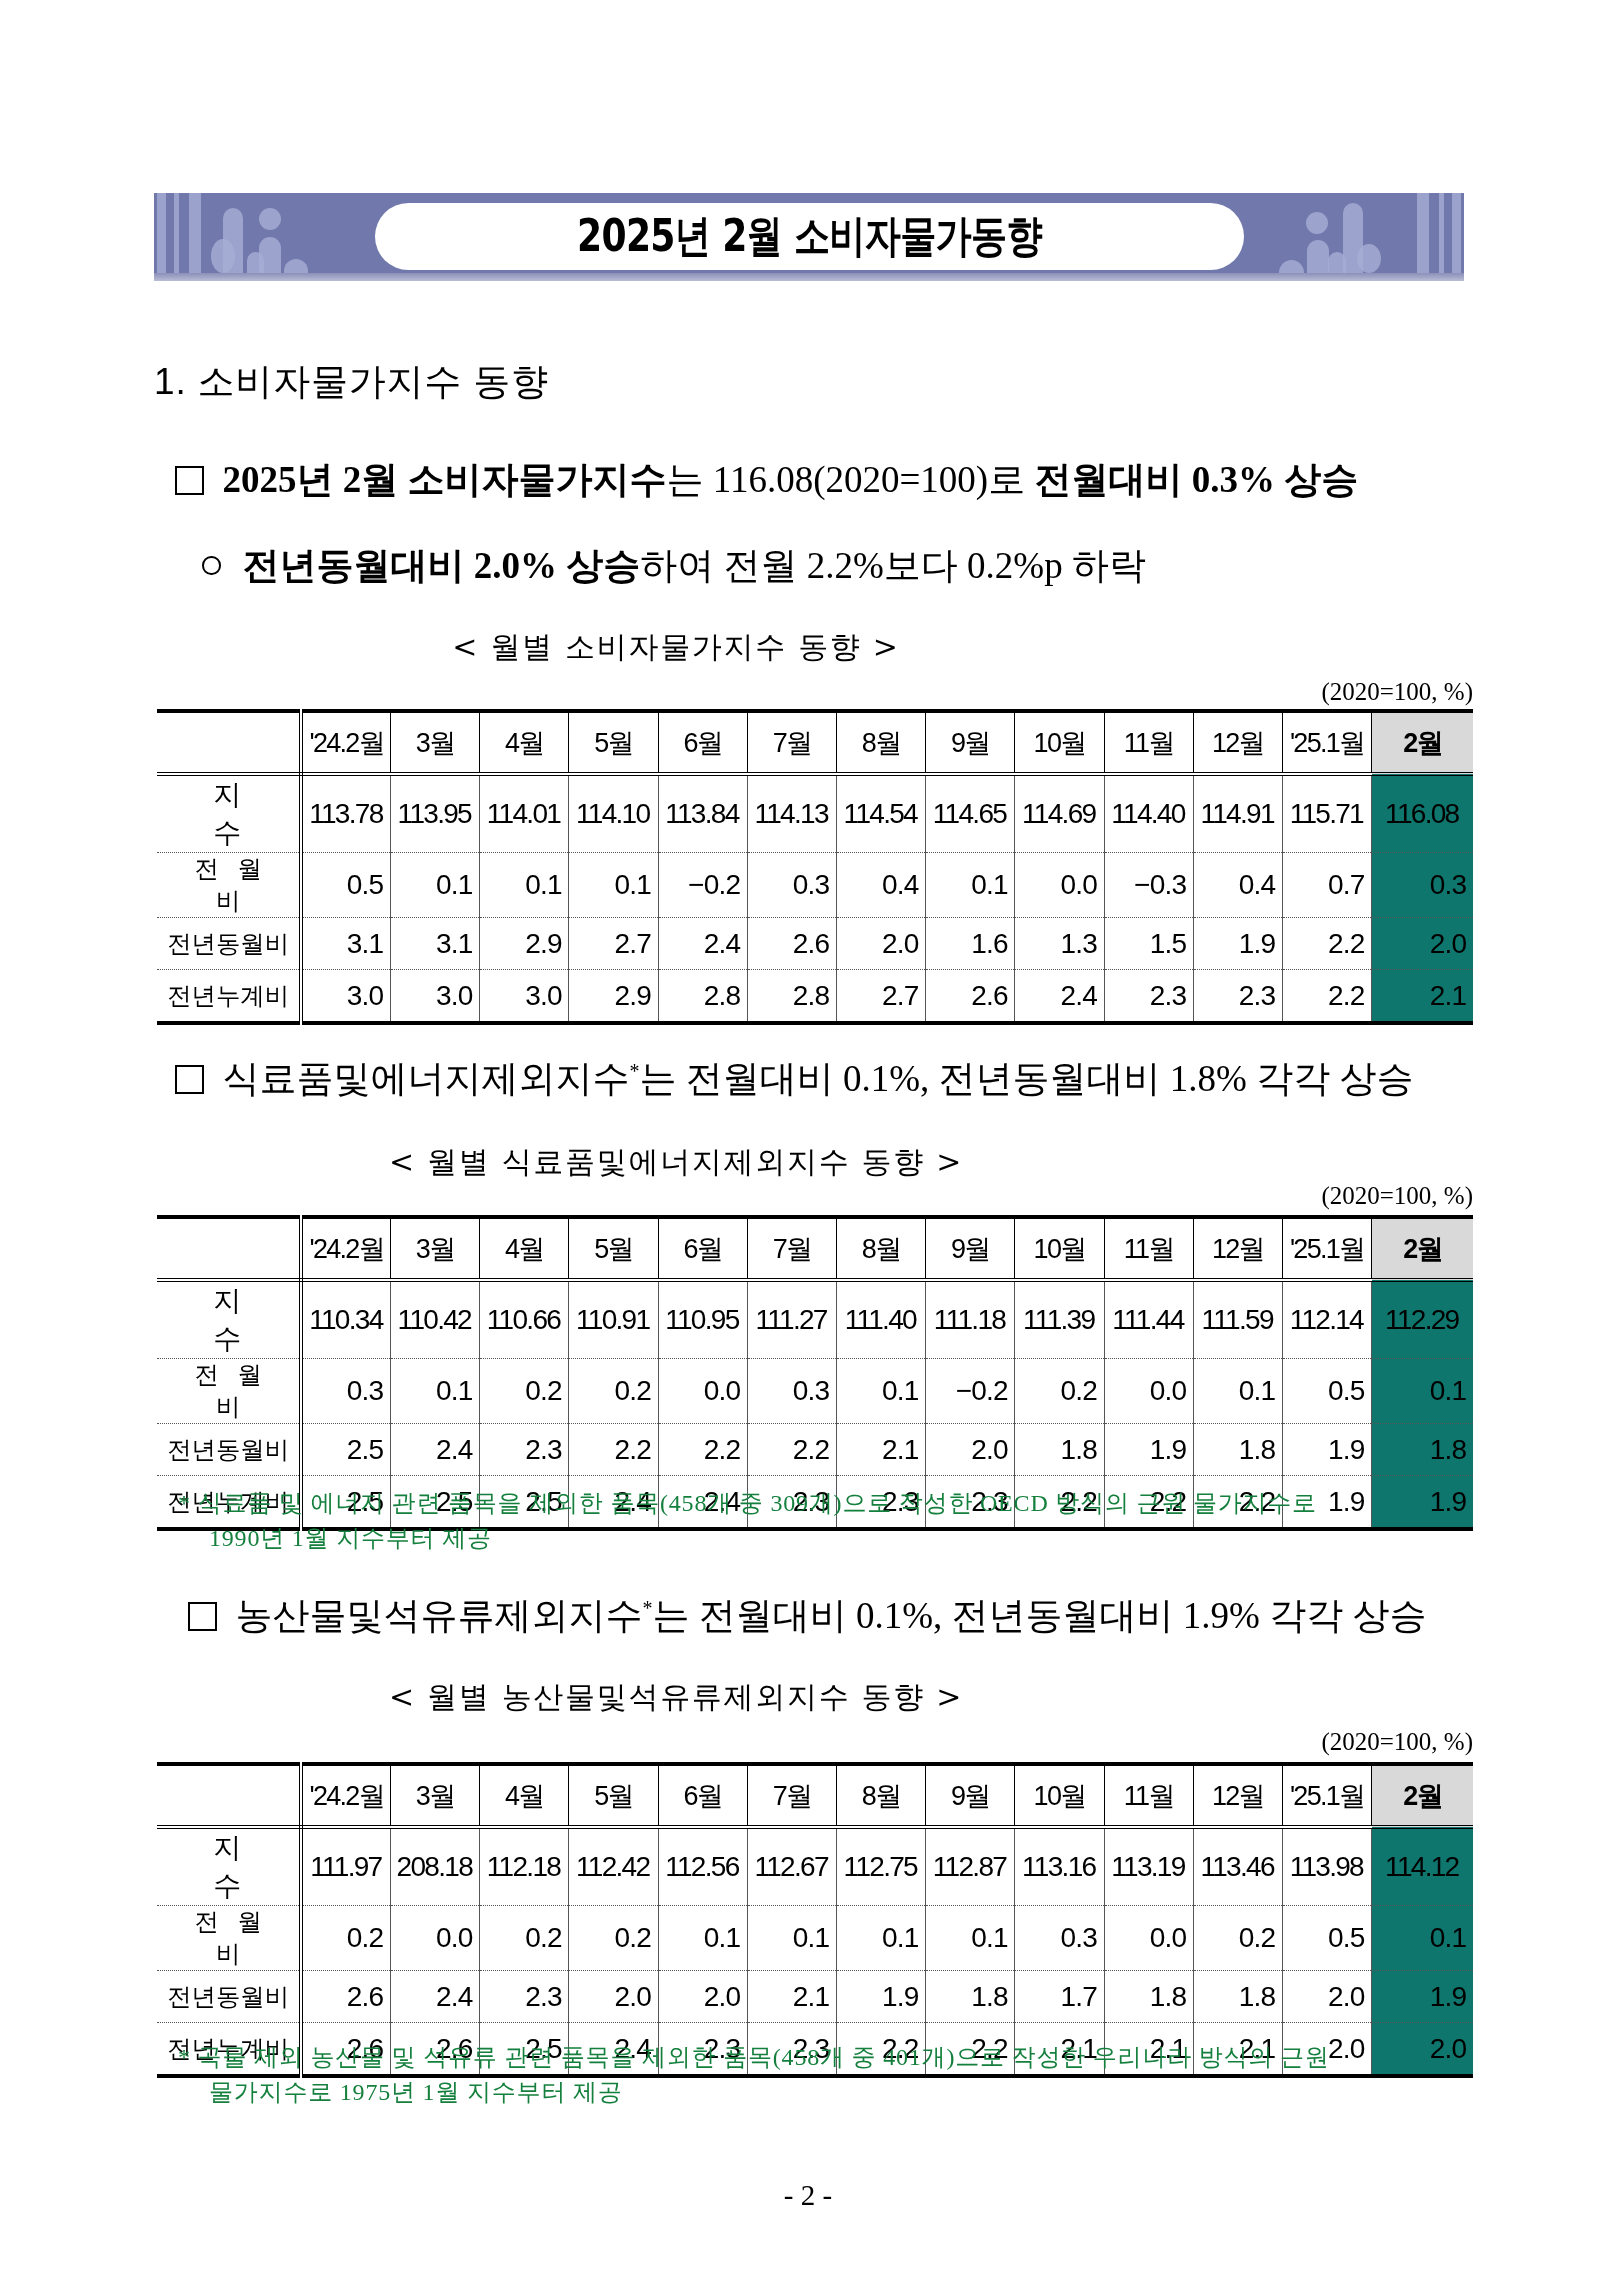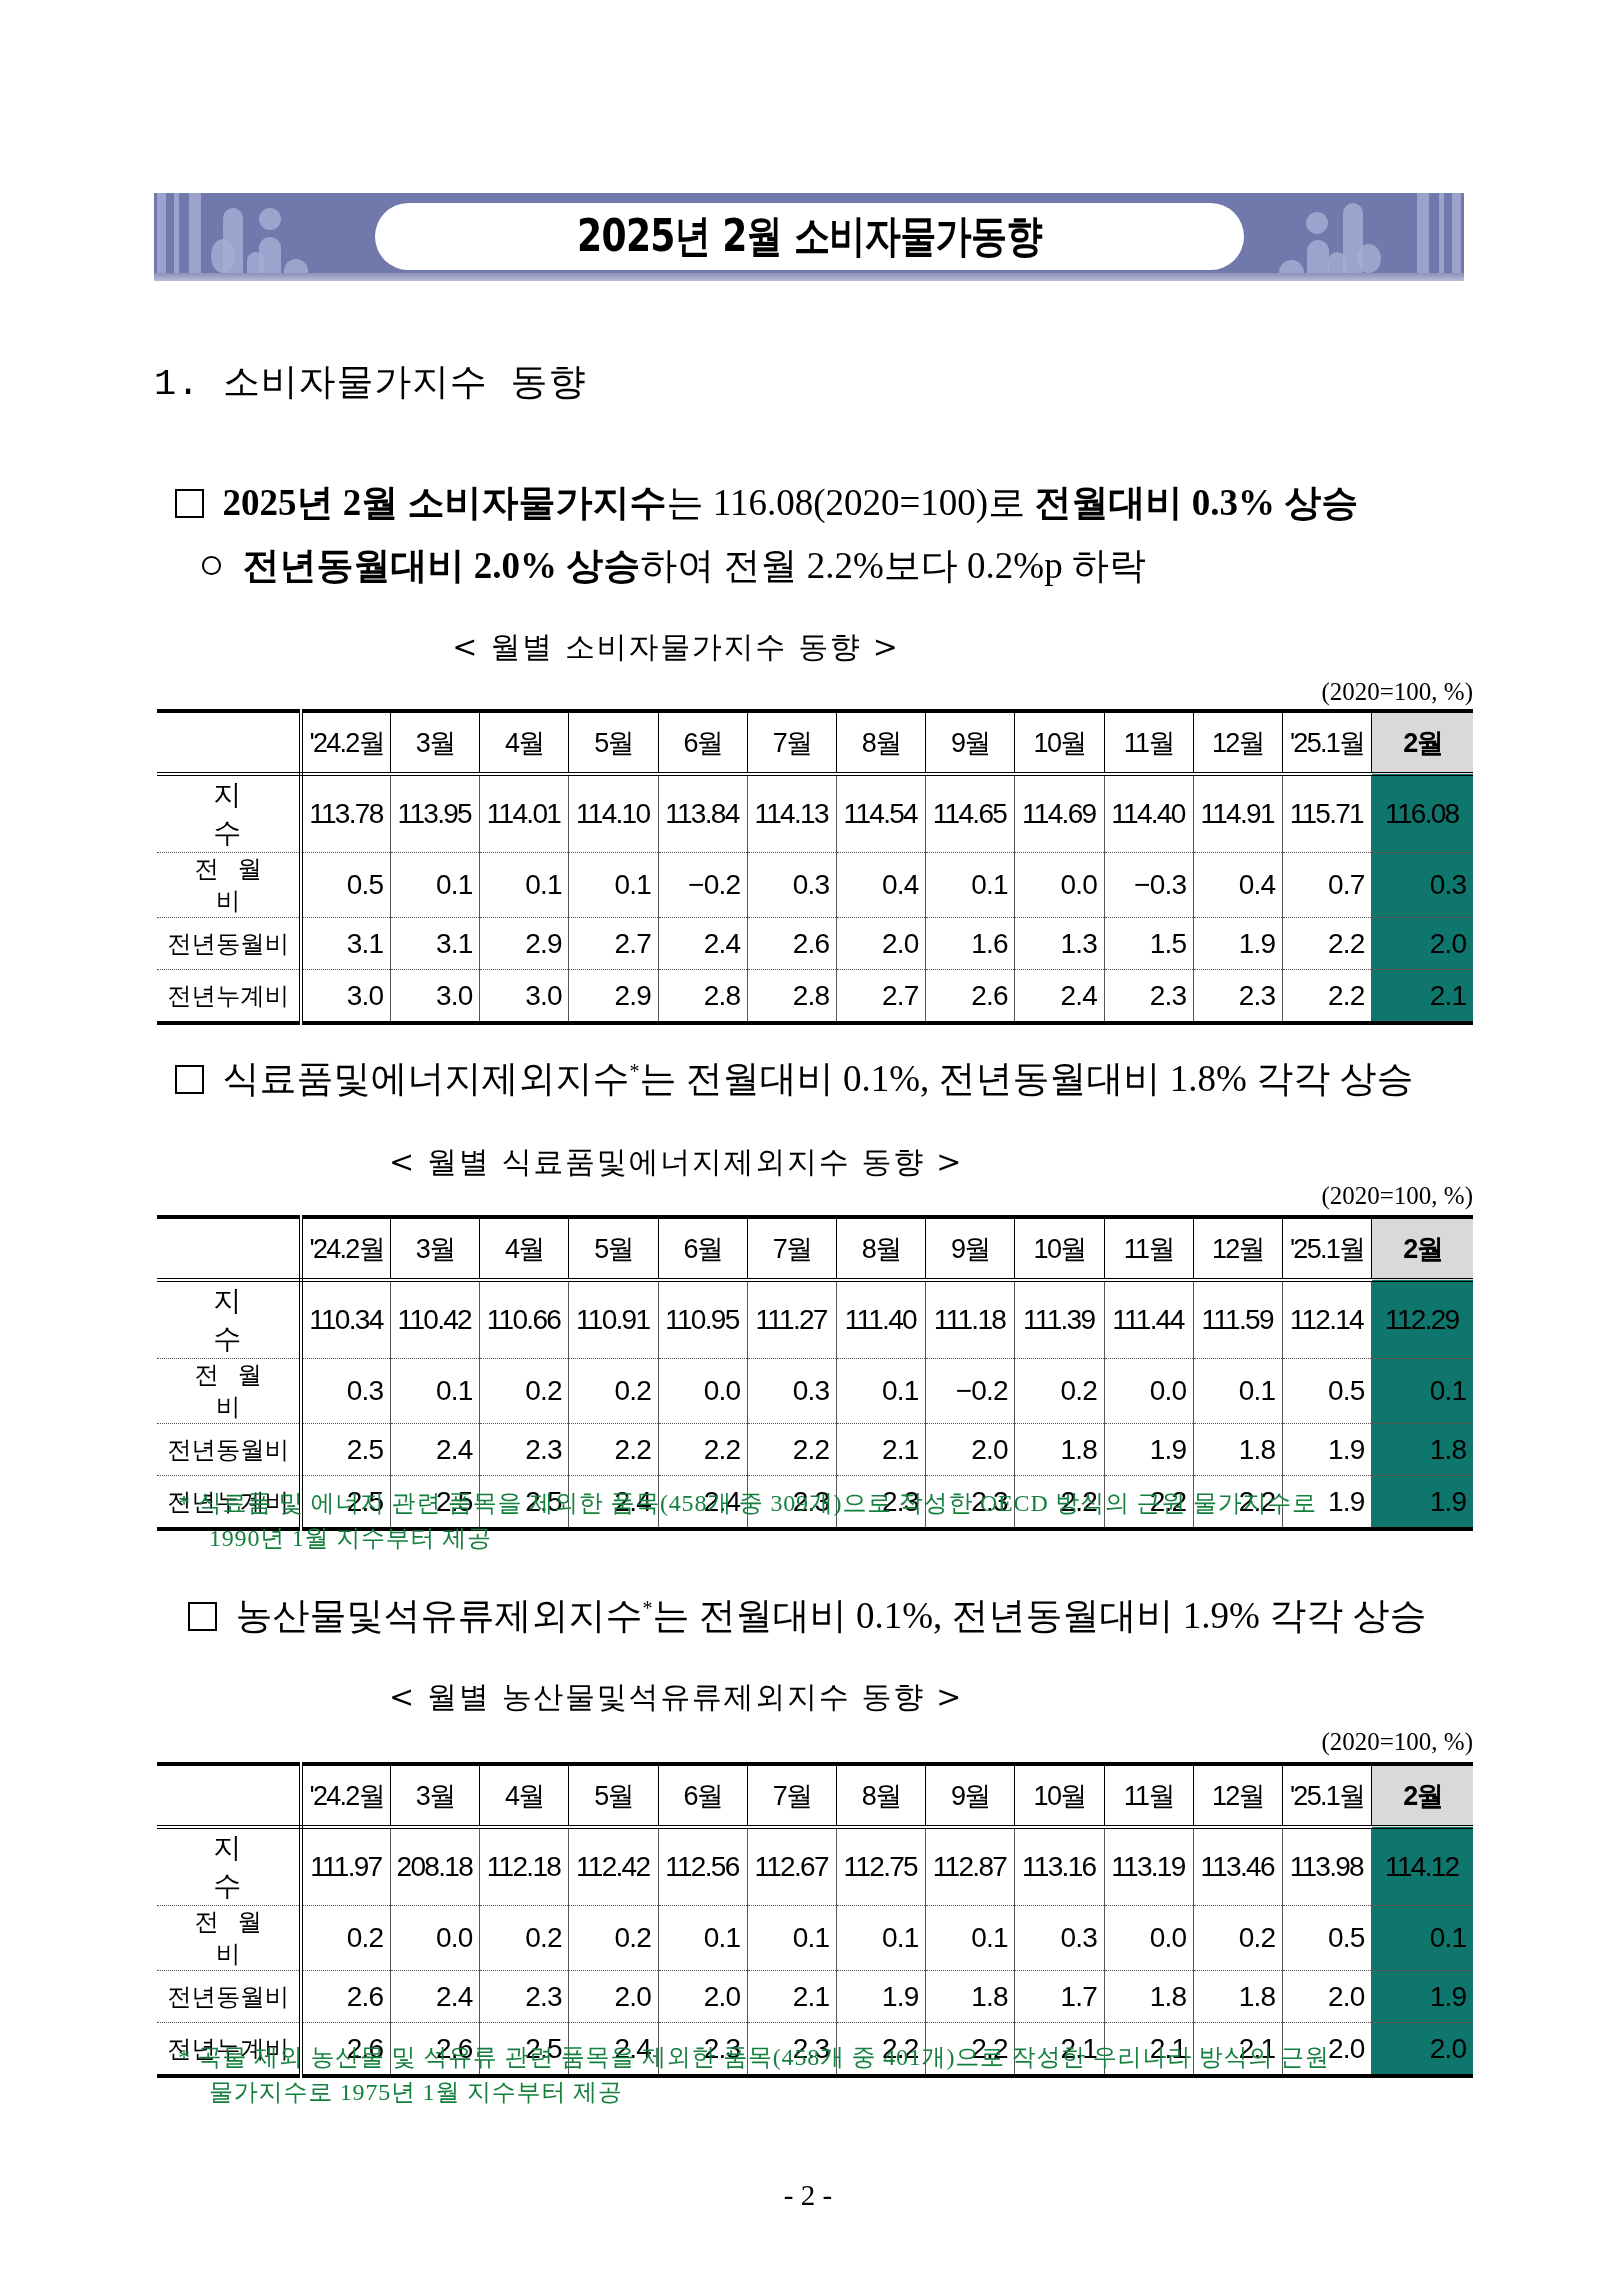--- a/index.html
+++ b/index.html
@@ -8,21 +8,21 @@
   .abs{position:absolute;white-space:nowrap;}
   
   .banner{position:absolute;left:154px;top:193px;width:1310px;height:88px;background:#7078ac;overflow:hidden;}
   .banner .stripe{position:absolute;top:0;bottom:0;background:#a9b0d6;opacity:.75;}
   .banner .bub{position:absolute;border-radius:34px;background:#a7aed4;opacity:.8;}
   .banner .shadow{position:absolute;left:0;right:0;bottom:0;height:8.4px;background:linear-gradient(#8a90b8,#b9bdd6);}
   .pill{position:absolute;left:221px;top:10px;width:869px;height:67px;background:#fff;border-radius:35px;
         display:flex;align-items:center;justify-content:center;text-align:center;}
   .pill span{font-family:"DejaVu Sans",sans-serif;font-weight:bold;font-size:44px;letter-spacing:-0.8px;transform:scaleX(0.82);display:inline-block;}
   
-  .h1{font-family:Liberation Mono, monospace;font-size:37px;left:154px;top:357px;letter-spacing:0.8px;}
+  .h1{font-family:Liberation Sans, sans-serif;font-size:37px;left:154px;top:357px;letter-spacing:0.8px;}
   .p1{font-family:"Liberation Serif","DejaVu Serif",serif;font-size:37px;letter-spacing:0px;}
   .p1 b{font-weight:bold;}
   .box{display:inline-block;width:29px;height:29px;border:2.5px solid #000;box-sizing:border-box;vertical-align:-3.4px;margin-right:18.5px;}
   .circ{display:inline-block;width:18.5px;height:18.5px;border:2.1px solid #000;border-radius:50%;box-sizing:border-box;vertical-align:3.4px;margin-right:22px;}
   .cap{font-family:"DejaVu Serif","Liberation Serif",serif;font-size:30px;left:0;width:1352px;text-align:center;letter-spacing:1.7px;}
   .unit{font-family:"Liberation Serif",serif;font-size:25px;right:143px;}
   .foot{font-family:Liberation Serif, serif;font-size:24px;letter-spacing:0.8px;color:#15803d;}
   .page{font-family:"Liberation Serif",serif;font-size:29px;left:0;width:1616px;text-align:center;}
   
   table.t{position:absolute;left:157px;width:1316px;border-collapse:collapse;table-layout:fixed;
@@ -63,21 +63,21 @@
   <div class="bub" style="right:118px;top:59px;width:18.5px;height:34px"></div>
   <div class="bub" style="right:160px;top:67px;width:25px;height:34px"></div>
   <div class="shadow"></div>
   <div class="pill">
     <span>2025년 2월 소비자물가동향</span>
   </div>
 </div>
 
 <div class="abs h1">1. 소비자물가지수 동향</div>
 
-<div class="abs p1" style="left:175px;top:478px;">
+<div class="abs p1" style="left:175px;top:455px;">
   <span class="box"></span><b>2025년 2월 소비자물가지수</b><span>는 116.08(2020=100)로 </span><b>전월대비 0.3% 상승</b>
 </div>
 
 <div class="abs p1" style="left:202px;top:541px;">
   <span class="circ"></span><b>전년동월대비 2.0% 상승</b><span>하여 전월 2.2%보다 0.2%p 하락</span>
 </div>
 
 <div class="abs cap" style="top:627px;">&lt; 월별 소비자물가지수 동향 &gt;</div>
 <div class="abs unit" style="top:678px;">(2020=100, %)</div>
 <table class="t" id="t0" style="top:709px;">

